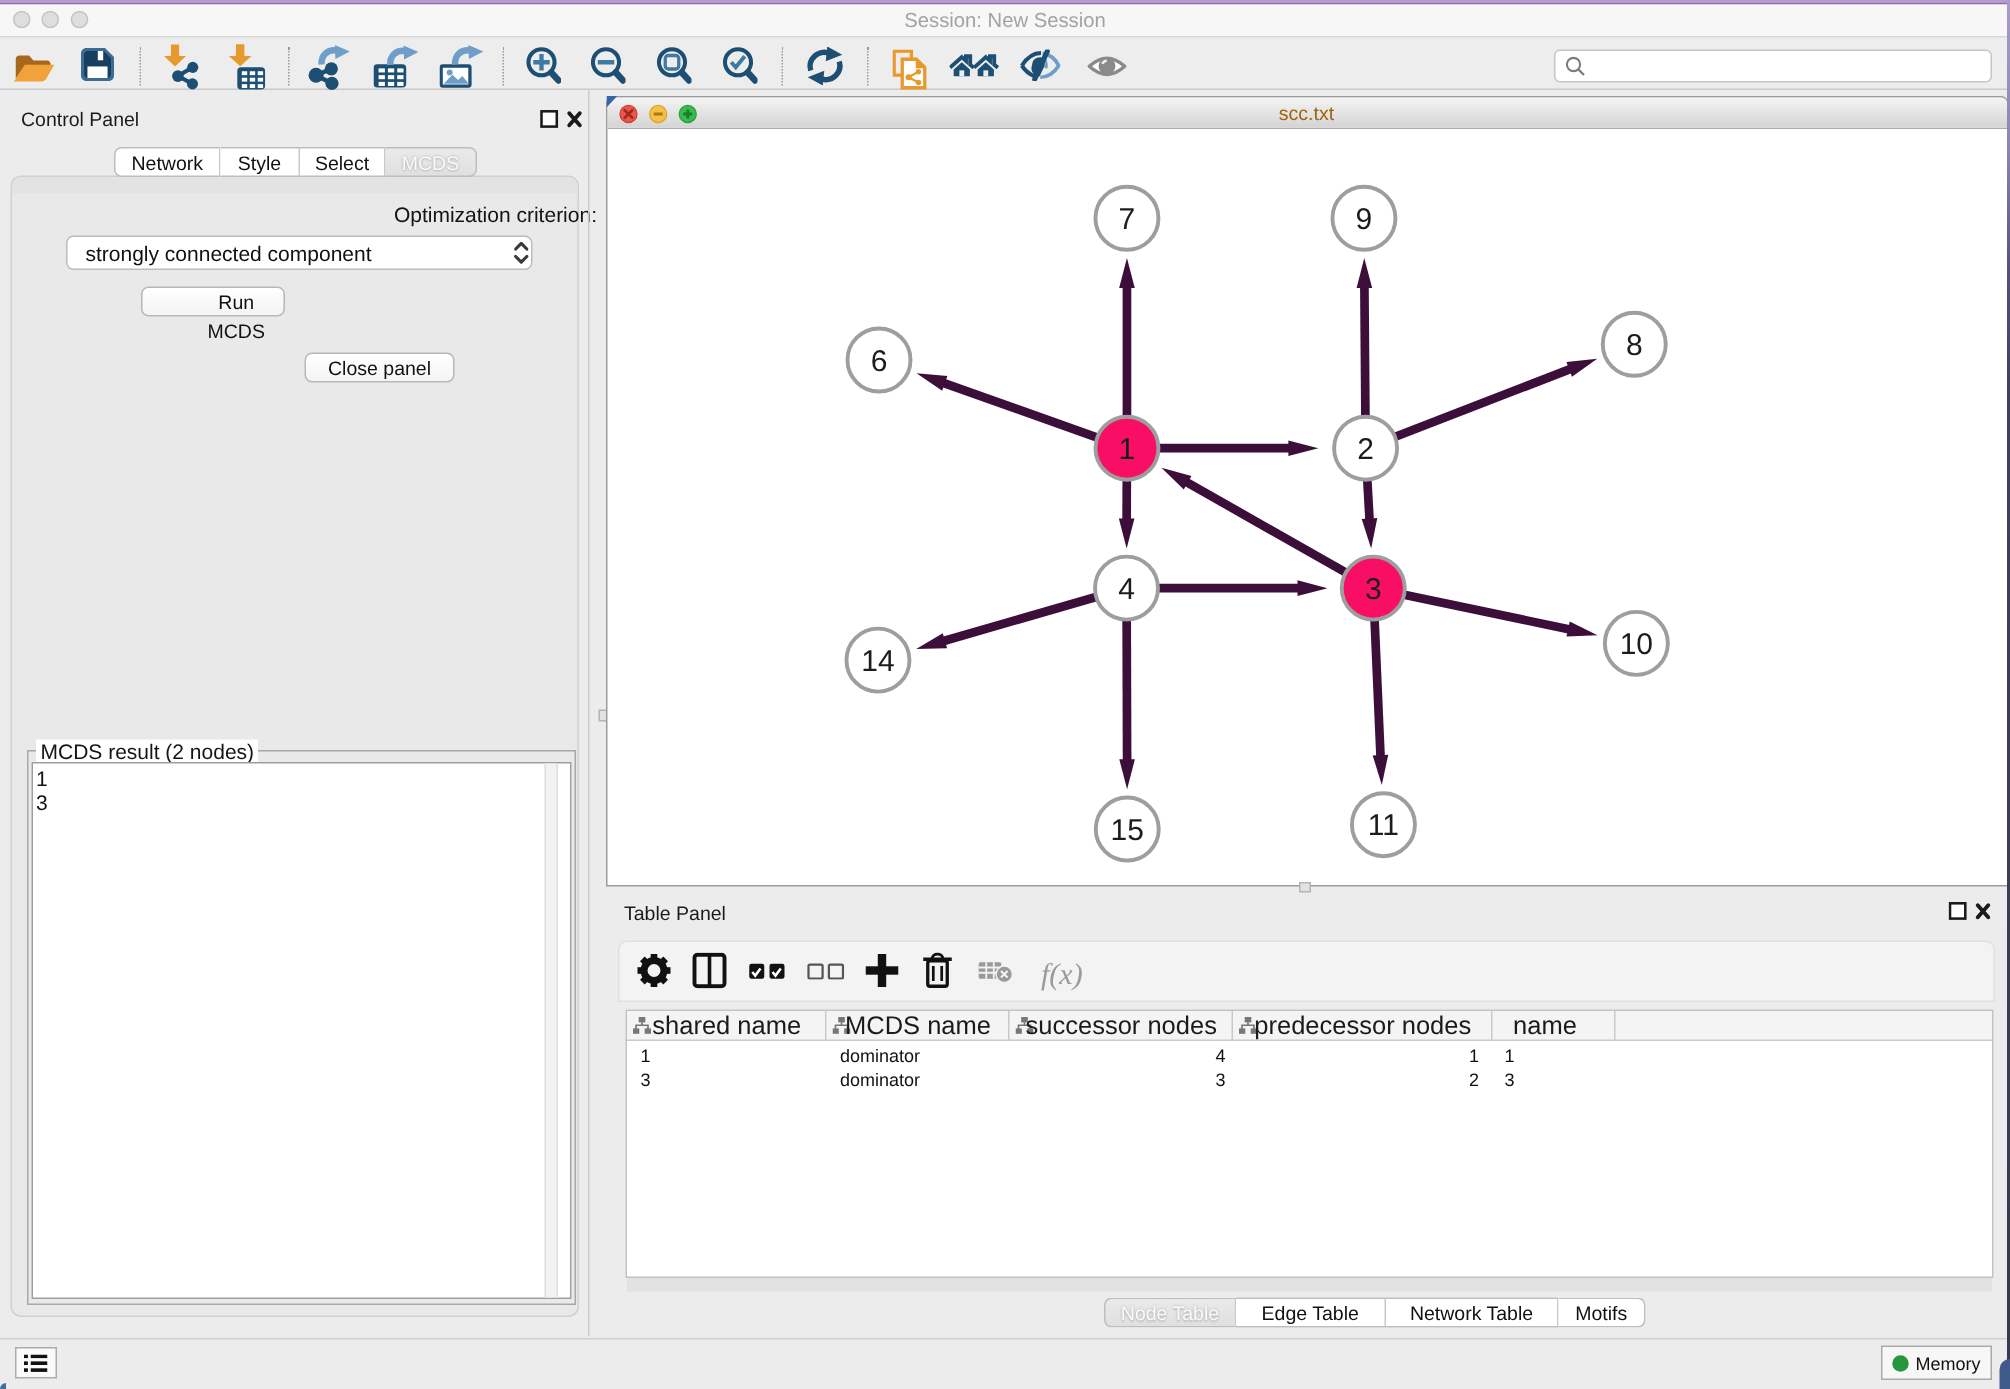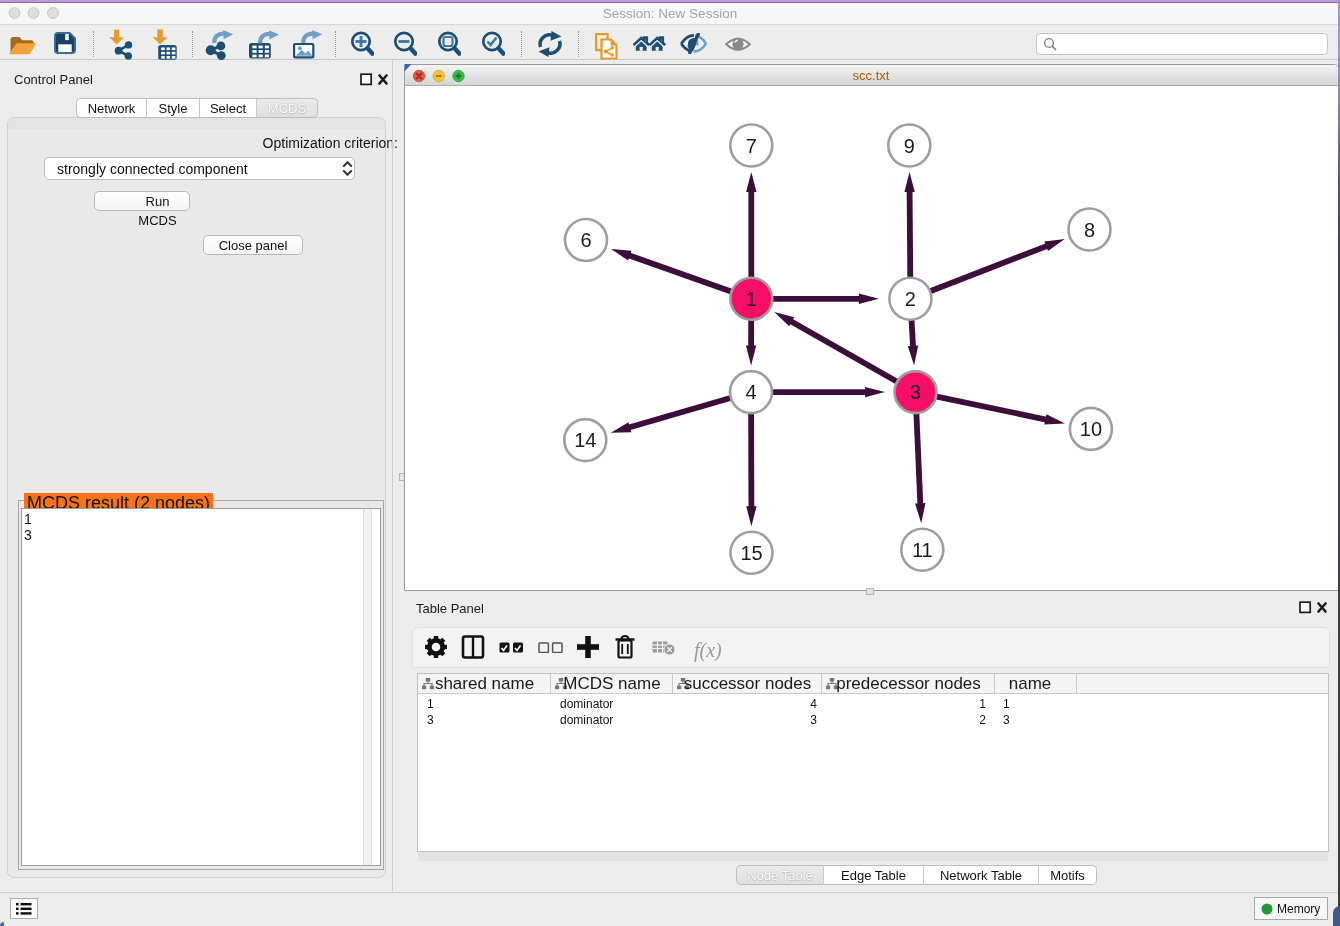--- a/index.html
+++ b/index.html
@@ -189,21 +189,21 @@
 <div class="abs" style="left:44px;top:157px;width:311px;height:23px;background:#fff;border:1px solid #bcbcbc;border-radius:5px;"></div>
 <div class="abs" style="left:57px;top:159px;height:20px;line-height:20px;font-size:14px;color:#111;">strongly connected component</div>
 <svg class="abs" style="left:342px;top:161px" width="11" height="15" viewBox="0 0 11 15">
 <path d="M1.8,5 L5.5,1.2 L9.2,5" fill="none" stroke="#3a3a3a" stroke-width="2.1" stroke-linecap="round" stroke-linejoin="round"></path>
 <path d="M1.8,10 L5.5,13.8 L9.2,10" fill="none" stroke="#3a3a3a" stroke-width="2.1" stroke-linecap="round" stroke-linejoin="round"></path>
 </svg>
 <div class="btn" style="left:94px;top:191px;width:96px;height:20px;line-height:19px;padding-left:31px;">Run MCDS</div>
 <div class="btn" style="left:203px;top:191px;width:100px;height:20px;line-height:19px;margin-top:44px;">Close panel</div>
 
 <div class="abs" style="left:18px;top:500px;width:366px;height:370px;border:1px solid #a8a8a8;"></div>
-<div class="abs" style="left:24px;top:493px;background:#f97316;padding:0 3px;font-size:18px;color:#151515;">MCDS result (2 nodes)</div>
+<div class="abs" style="left:24px;top:493px;background:#ffffff;padding:0 3px;font-size:14px;color:#151515;">MCDS result (2 nodes)</div>
 <div class="abs" style="left:21px;top:508px;width:360px;height:358px;background:#fff;border:1px solid #9e9e9e;"></div>
 <div class="abs" style="left:363px;top:509px;width:9px;height:356px;background:#f2f2f2;border-left:1px solid #ddd;border-right:1px solid #ddd;"></div>
 <div class="abs" style="left:24px;top:511px;font-size:14px;line-height:16px;color:#111;">1<br>3</div>
 
 <div class="abs" style="left:392px;top:60px;width:1px;height:831px;background:#cccccc;"></div>
 <div class="abs" style="left:399px;top:473px;width:7px;height:8px;background:#e2e2e2;border:1px solid #b5b5b5;"></div>
 
 <div class="abs" style="left:404px;top:64px;width:934.5px;height:527px;border:1px solid #9b9b9b;border-radius:5px 5px 0 0;background:#fff;"></div>
 <div class="abs" style="left:405px;top:65px;width:932.5px;height:21px;background:linear-gradient(#f4f4f4,#d4d4d4);border-bottom:1px solid #ababab;border-radius:4px 4px 0 0;"></div>
 <svg class="abs" style="left:404px;top:64px" width="8" height="8" viewBox="0 0 8 8">

